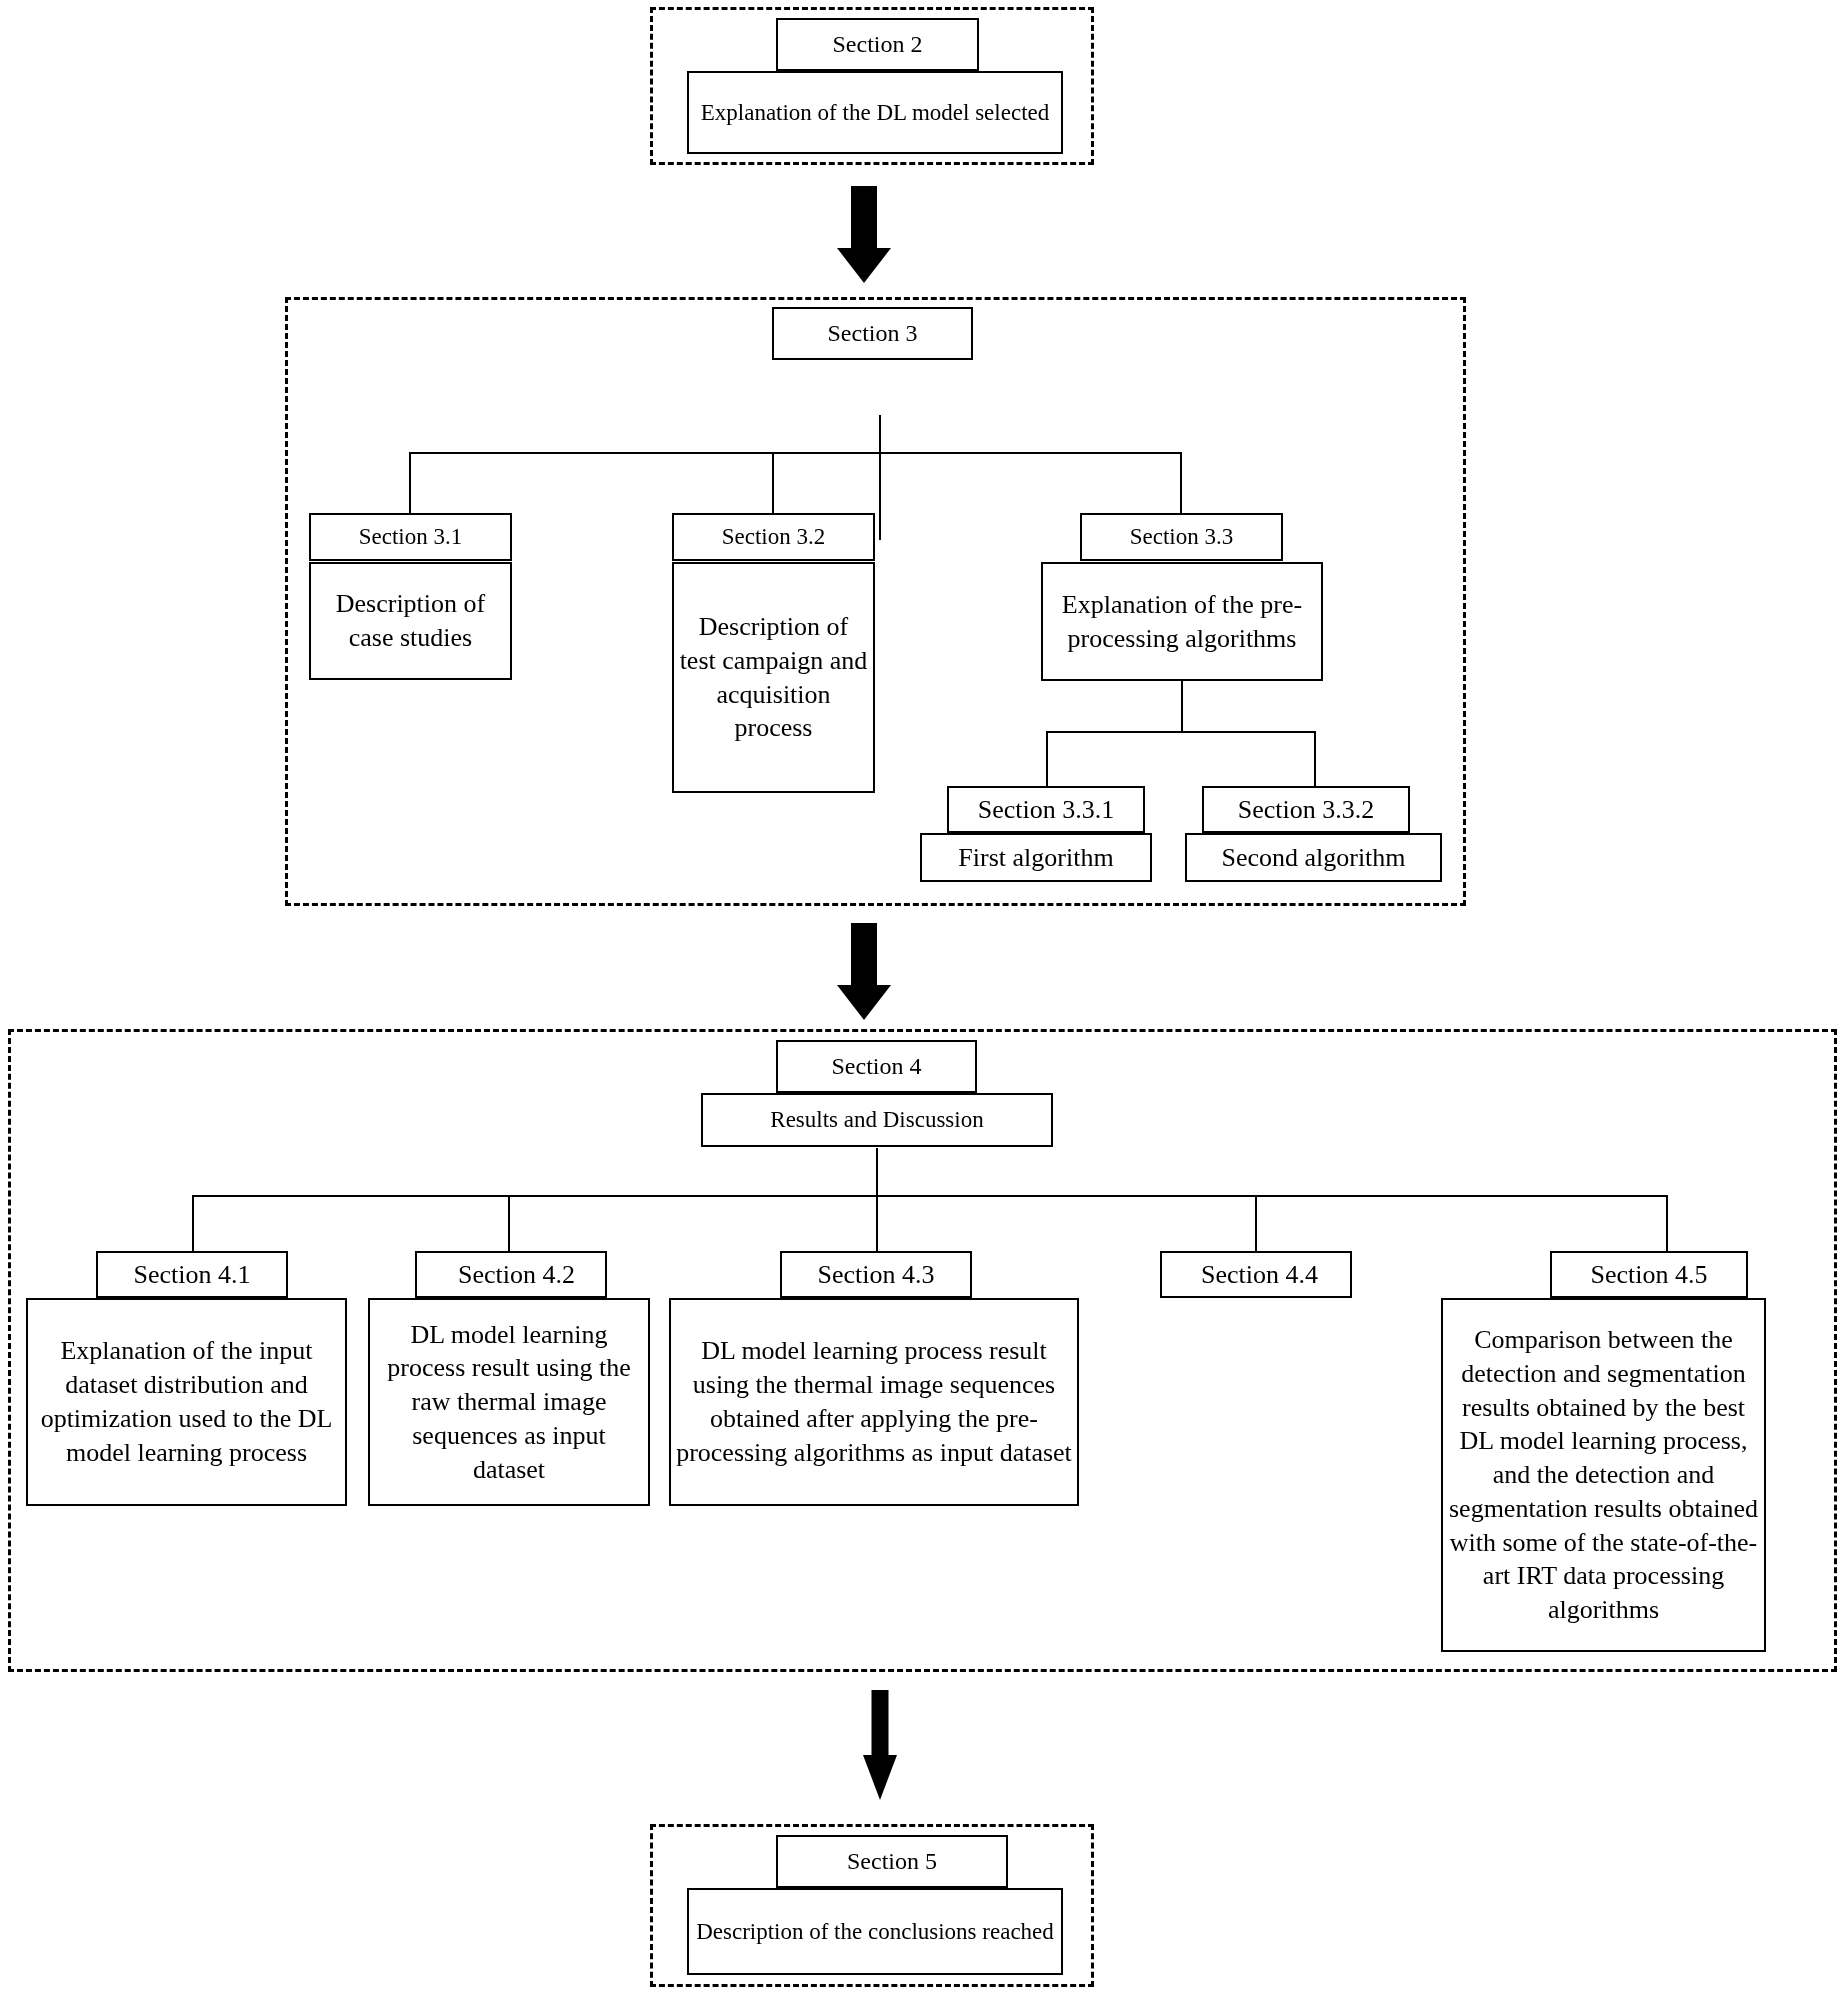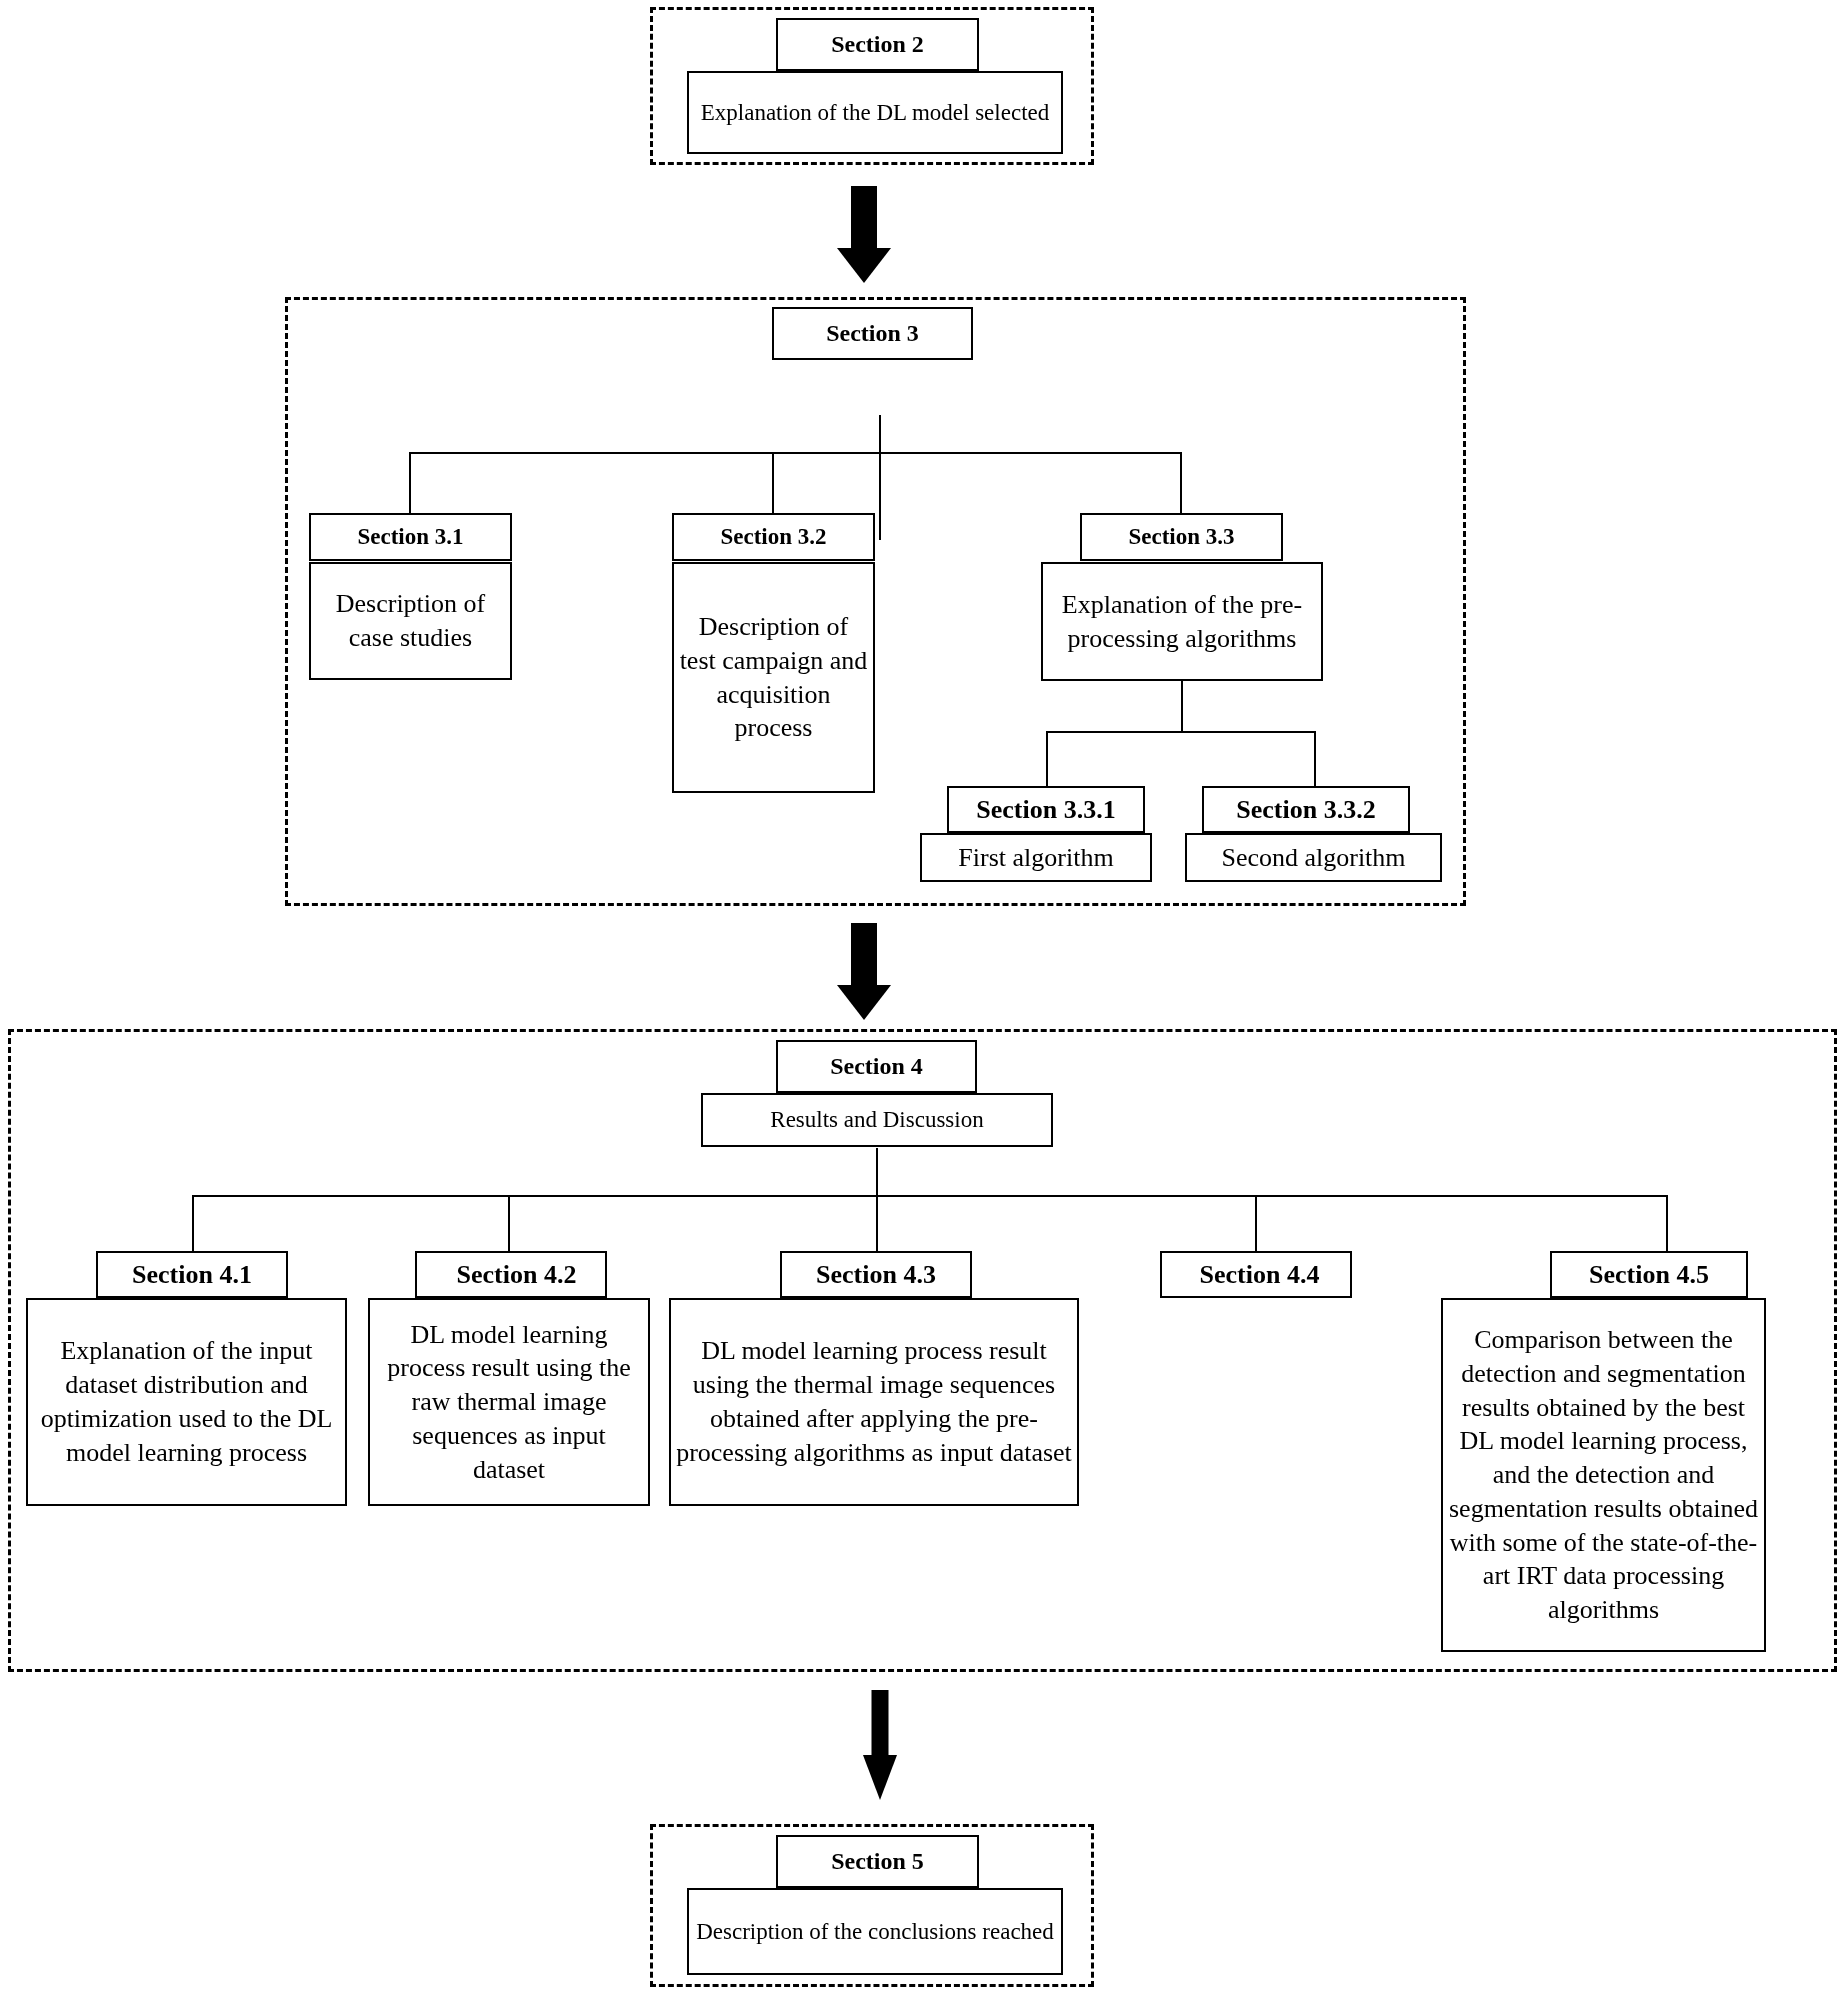--- a/index.html
+++ b/index.html
@@ -34,21 +34,21 @@
     box-sizing: border-box;
     background: #ffffff;
     display: flex;
     align-items: center;
     justify-content: center;
     text-align: center;
     line-height: 1.30;
     padding: 2px 5px;
   }
   .box.title {
-    font-weight: bold;
+    font-weight: normal;
   }
   .box.body {
     font-weight: normal;
   }
 
   
   .fs-lg  { font-size: 24px; }
   .fs-md  { font-size: 23px; }
   .fs-sm  { font-size: 26px; }
 
@@ -170,18 +170,18 @@
   <div class="box title fs-sm" style="left:1550px; top:1251px; width:198px; height:47px;">Section 4.5</div>
   <div class="box body fs-sm" style="left:1441px; top:1298px; width:325px; height:354px;">Comparison between the detection and segmentation results obtained by the best DL model learning process, and the detection and segmentation results obtained with some of the state-of-the-art IRT data processing algorithms</div>
 
   <div class="fat-arrow thin" style="left:850px; top:1690px; width:59px; height:107px;">
     <span class="shaft" style="top:0; width:17px; height:67px;"></span>
     <span class="head" style="top:65px;"></span>
   </div>
 
   <div class="group" style="left:650px; top:1824px; width:444px; height:163px;"></div>
 
-  <div class="box title fs-lg" style="left:776px; top:1835px; width:203px; height:53px;">Section 5</div>
+  <div class="box title fs-lg" style="left:776px; top:1835px; width:232px; height:53px;">Section 5</div>
 
   <div class="box body fs-md" style="left:687px; top:1888px; width:376px; height:87px;">Description of the conclusions reached</div>
 
 </div>
 
 
 </body></html>

